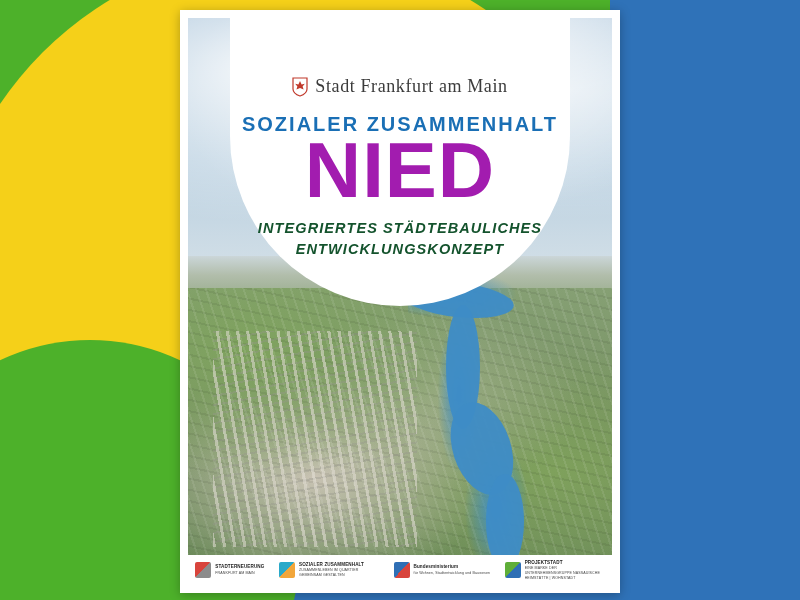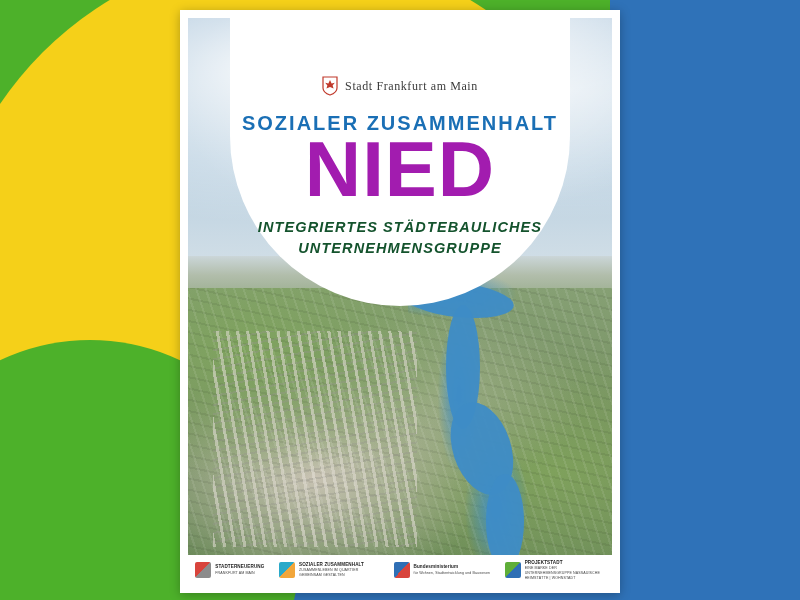--- a/index.html
+++ b/index.html
@@ -180,21 +180,21 @@
   }
   .crest {
     margin-top: 58px;
     display: flex;
     align-items: center;
     justify-content: center;
     gap: 7px;
   }
   .crest-text {
     font-family: "Liberation Serif", serif;
-    font-size: 12px;
+    font-size: 18px;
     letter-spacing: 0.6px;
     color: #3b3b3b;
     white-space: nowrap;
   }
   .crest-mark {
     width: 16px;
     height: 20px;
     position: relative;
   }
   .kicker {
@@ -291,21 +291,21 @@
             <path d="M8 4 l1.6 3.4 l3.2 -0.6 l-2.2 2.6 l1 3.2 l-3.6 -1.6 l-3.6 1.6 l1 -3.2 l-2.2 -2.6 l3.2 0.6 z" fill="#c0392b"></path>
           </svg>
         </span>
         <span class="crest-text">Stadt Frankfurt am Main</span>
       </div>
 
       <div class="kicker">SOZIALER ZUSAMMENHALT</div>
       <div class="headline">NIED</div>
       <div class="subline">
         <div>INTEGRIERTES STÄDTEBAULICHES</div>
-        <div>UNTERNEHMENSGRUPPE</div>
+        <div>ENTWICKLUNGSKONZEPT</div>
       </div>
     </div>
   </div>
 
   <div class="logo-strip">
     <div class="logo">
       <span class="logo-mark red"></span>
       <span class="logo-text">
         <b>STADTERNEUERUNG</b>
         <span>FRANKFURT AM MAIN</span>

